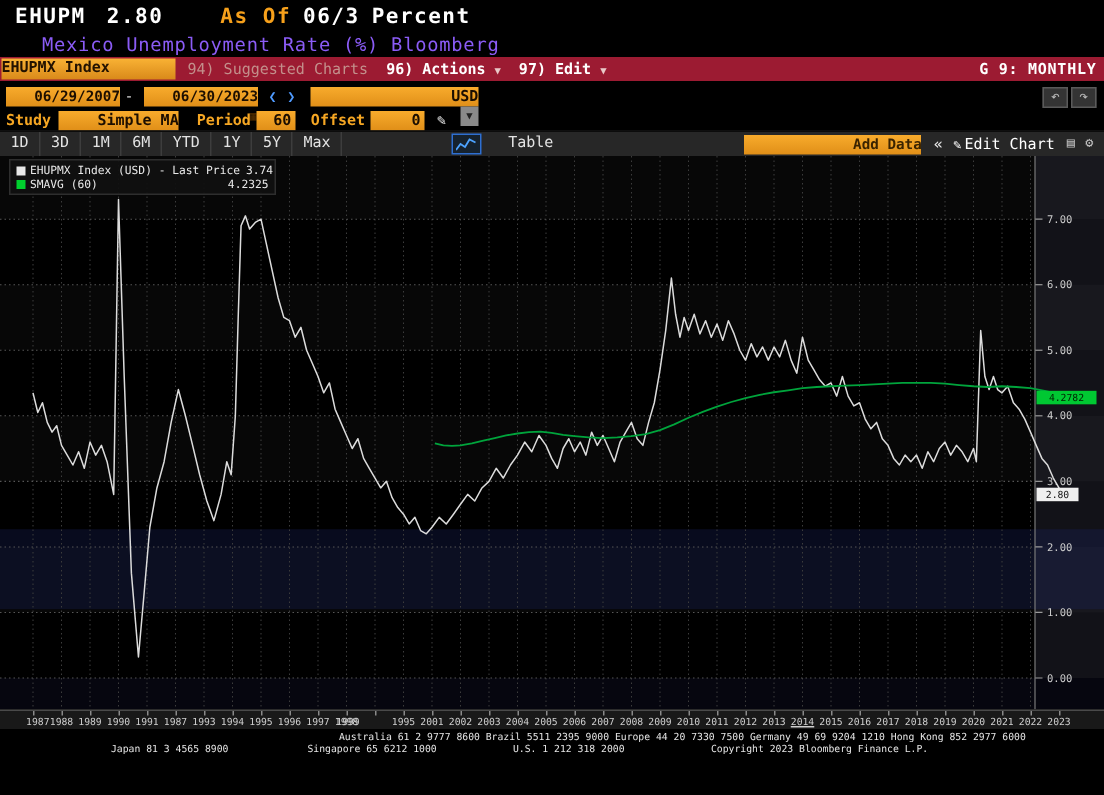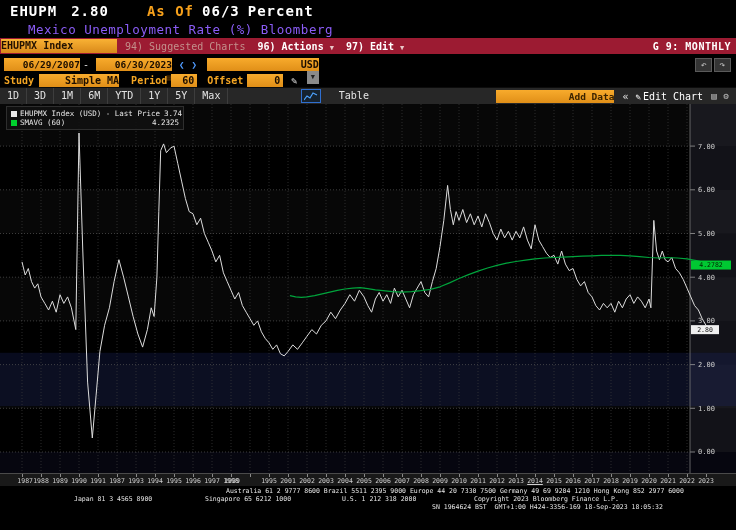--- a/index.html
+++ b/index.html
@@ -340,16 +340,15 @@
       <div class="yeartick" style="left: 706px;"></div>
       <div class="yearlbl" style="left: 706px;">2023</div>
     </div>
 
   <div id="footer">
     <div class="fline" id="f1">Australia 61 2 9777 8600 Brazil 5511 2395 9000 Europe 44 20 7330 7500 Germany 49 69 9204 1210 Hong Kong 852 2977 6000</div>
     <div class="f2seg" id="f2a">Japan 81 3 4565 8900</div>
     <div class="f2seg" id="f2b">Singapore 65 6212 1000</div>
     <div class="f2seg" id="f2c">U.S. 1 212 318 2000</div>
     <div class="f2seg" id="f2d">Copyright 2023 Bloomberg Finance L.P.</div>
-    <div class="fline" id="f3">SN 1964624 BST  GMT+1:00 H424-3356-169 18-Sep-2023 18:05:32</div>
   </div>
 
 </div>
 
 </body></html>

